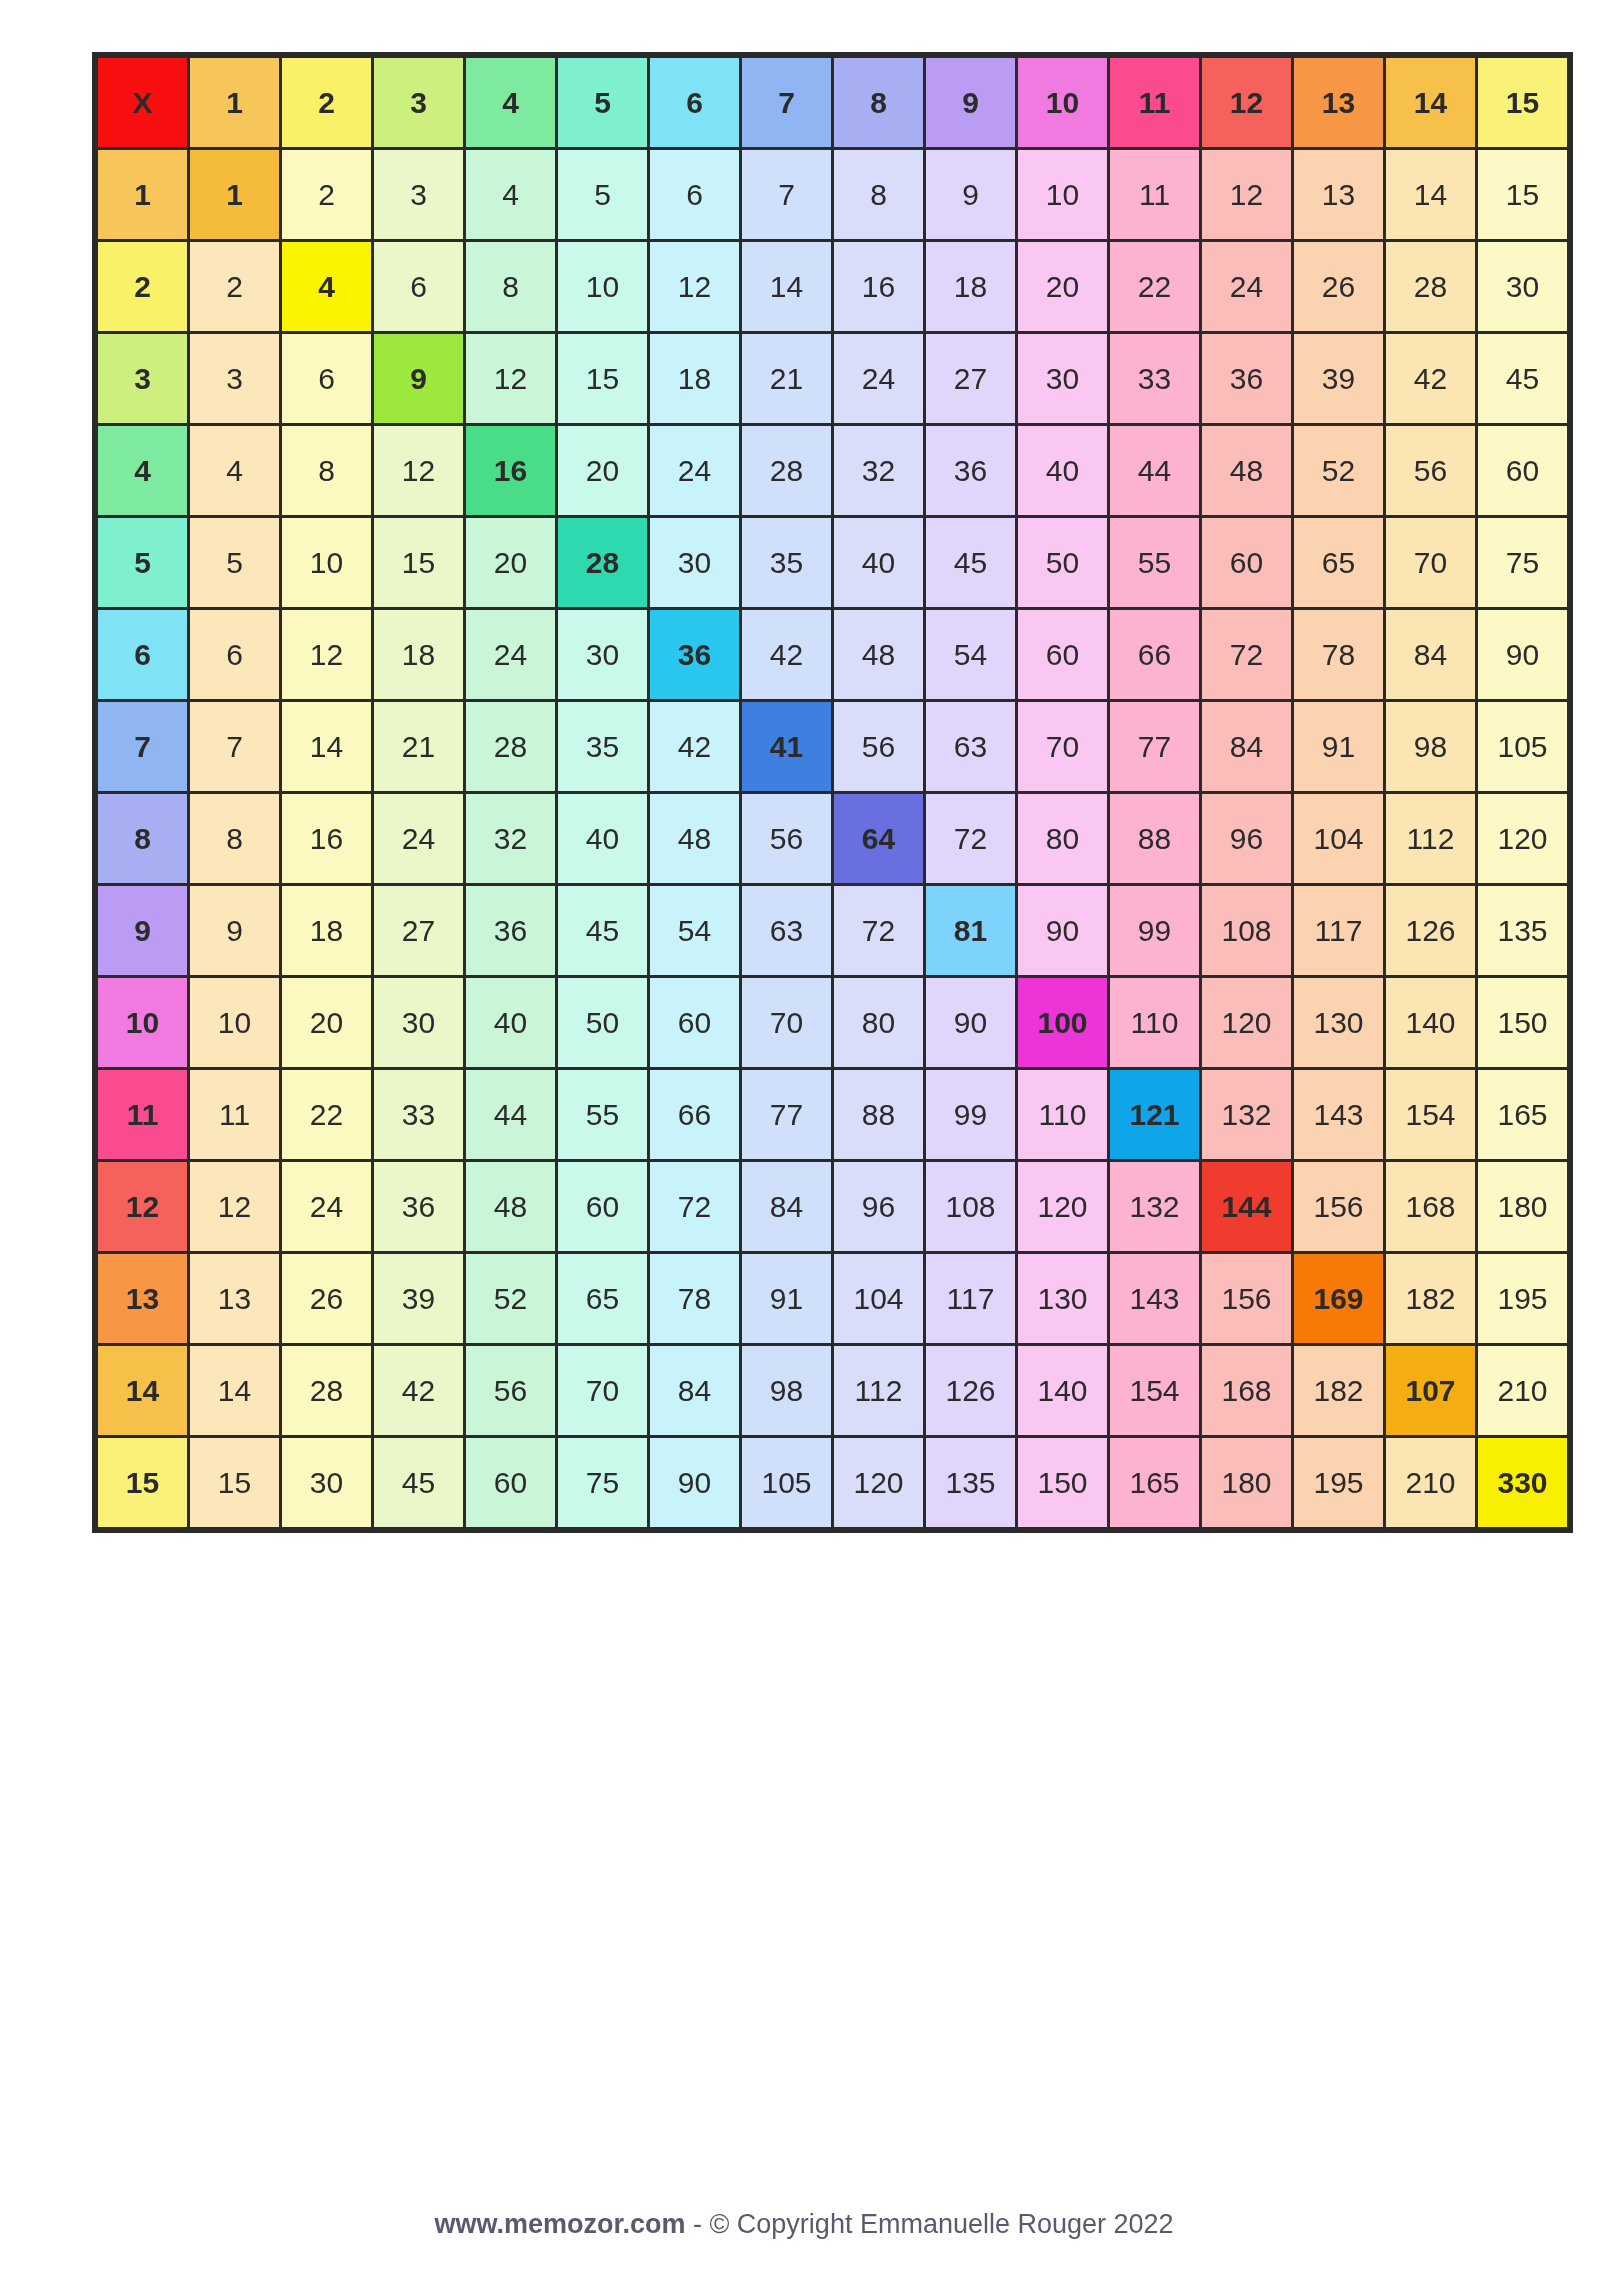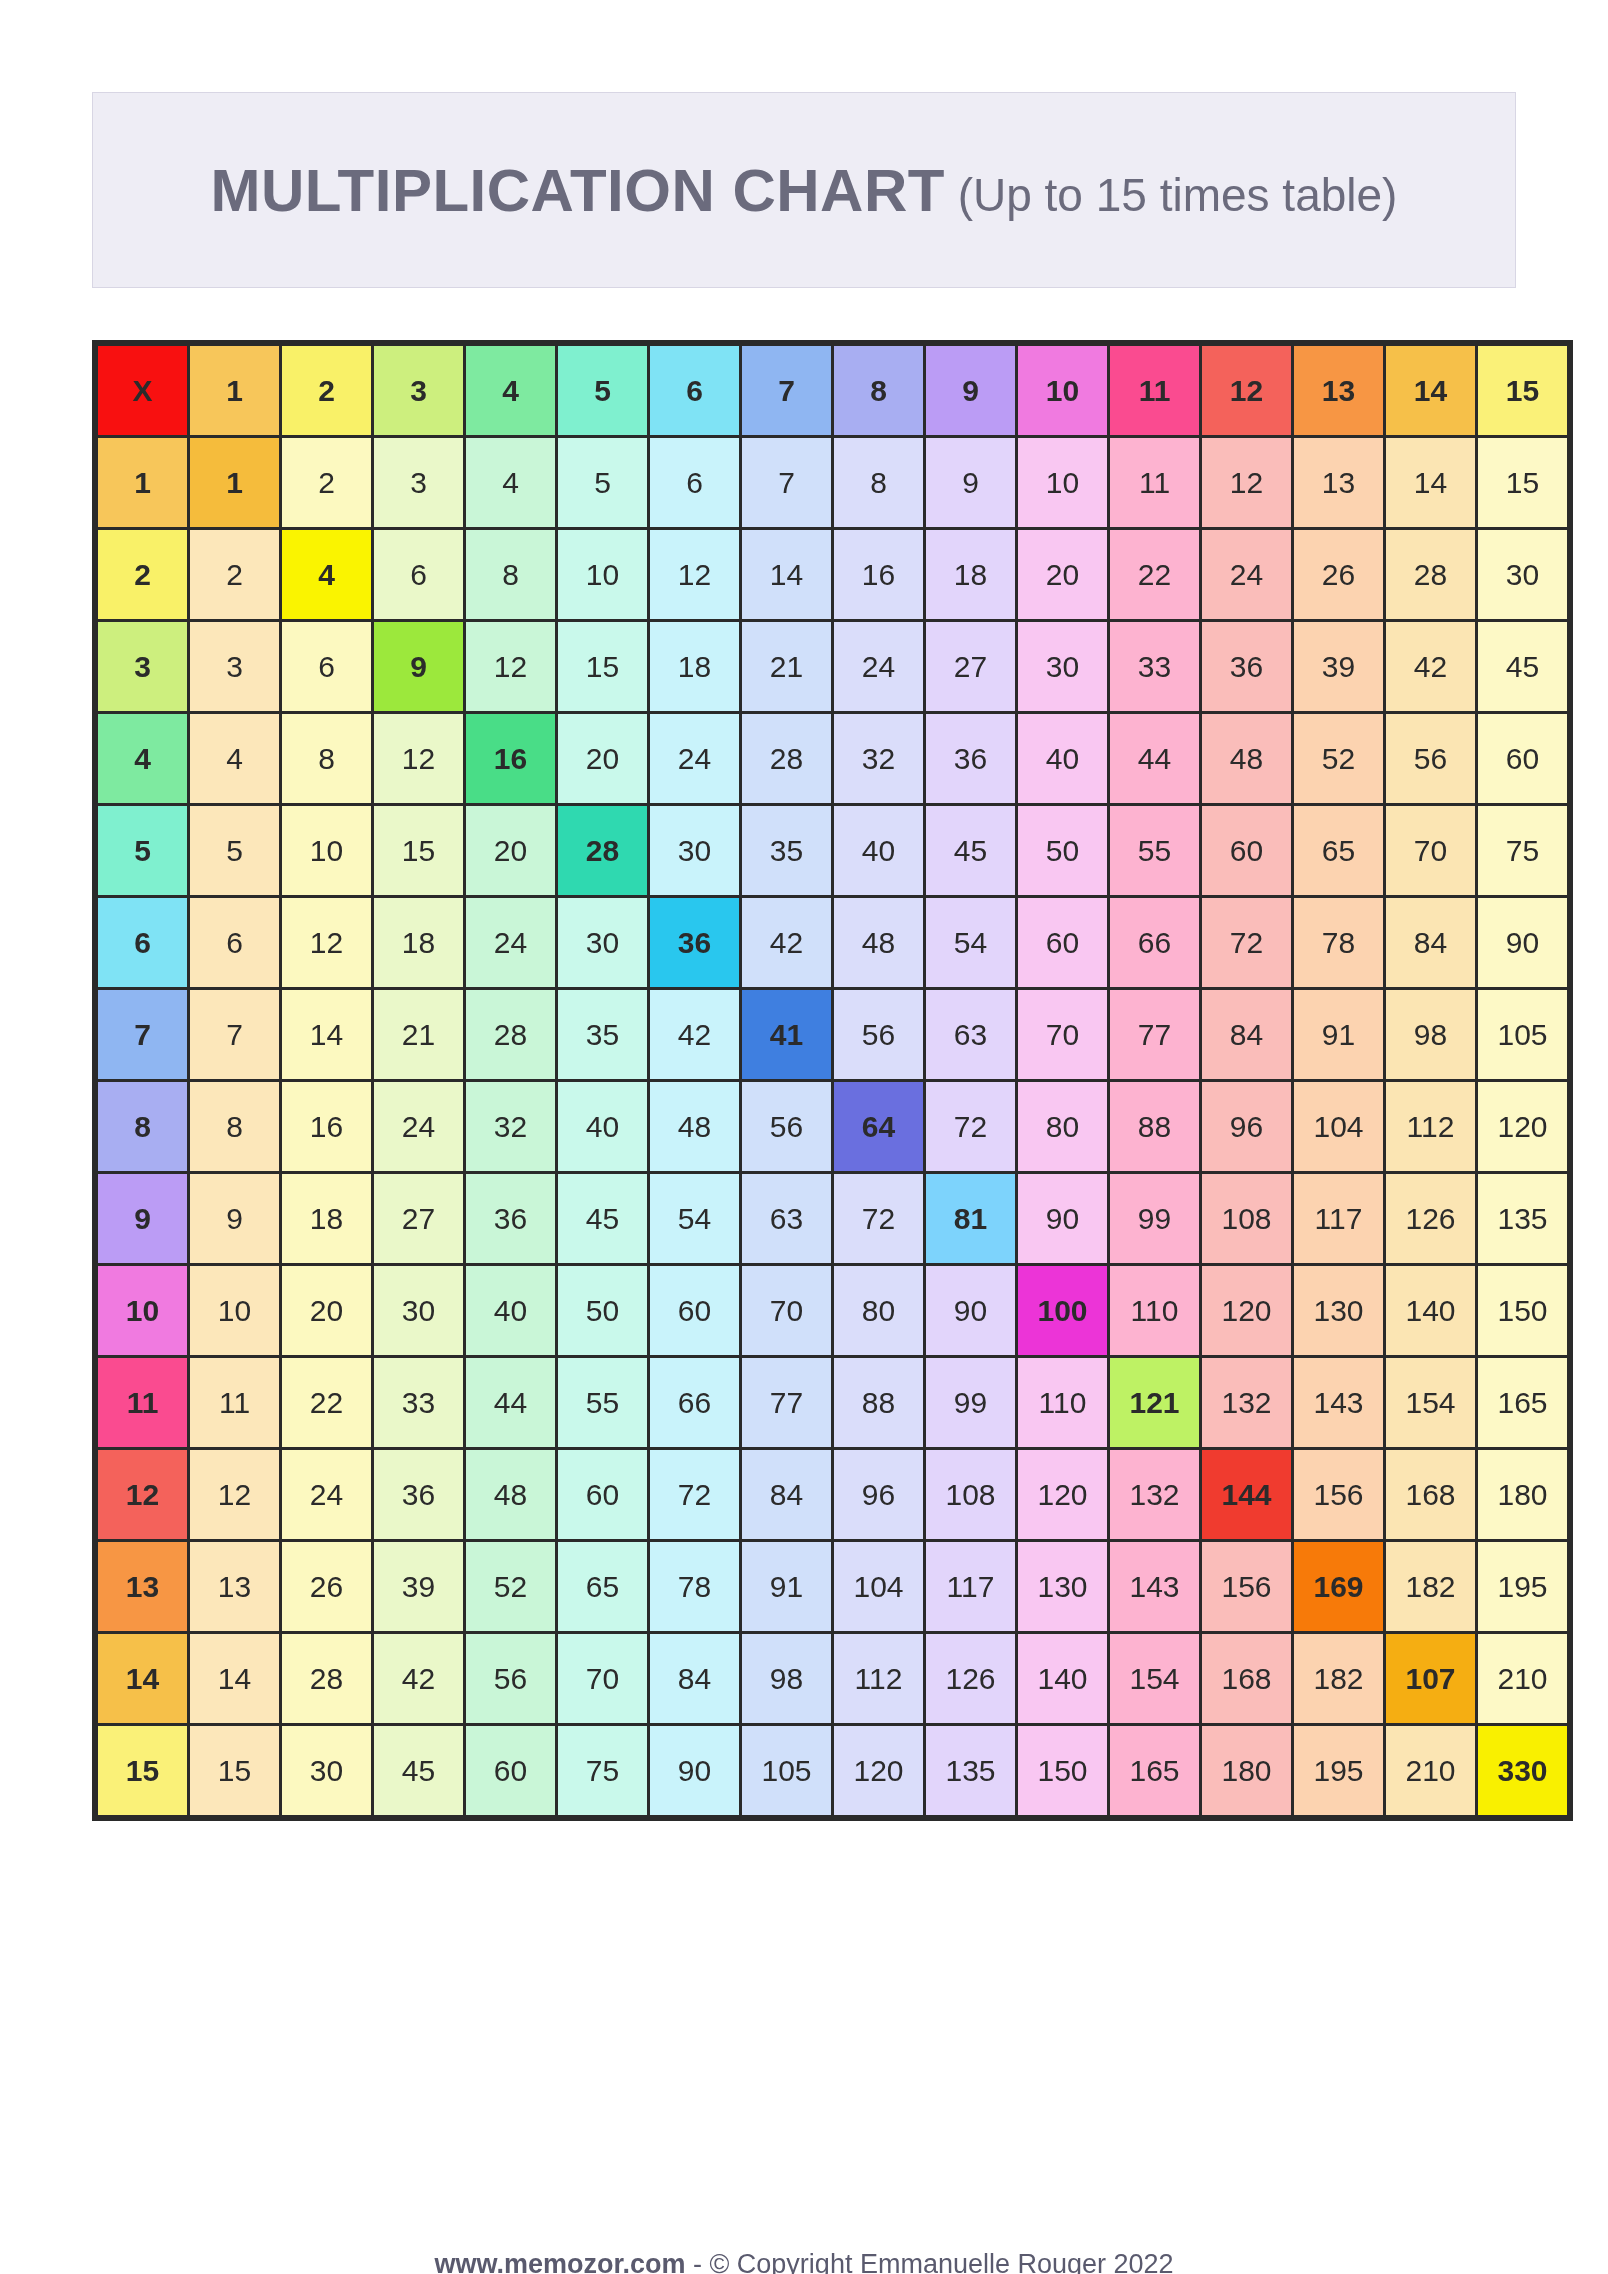--- a/index.html
+++ b/index.html
@@ -99,25 +99,20 @@
     font-size: 27px;
     color: #5a5a6e;
   }
   .footer b { font-weight: bold; }
 </style>
 </head>
 <body>
 
 <div class="page">
 
-  <div class="title-banner">
-    <div class="title-line">
-      <span class="title-main">MULTIPLICATION CHART</span><span class="title-sub"> (Up to 15 times table)</span>
-    </div>
-  </div>
 
 
   <div class="table-wrap">
     <table class="mchart" id="mchart">
       <tbody id="mchart-body">
           <tr>
             <td class="corner">X</td>
             <td class="hdr" style="background: rgb(247, 198, 90);">1</td>
             <td class="hdr" style="background: rgb(249, 241, 104);">2</td>
             <td class="hdr" style="background: rgb(205, 239, 126);">3</td>
@@ -319,21 +314,21 @@
             <td style="background: rgb(252, 231, 186);">11</td>
             <td style="background: rgb(252, 249, 192);">22</td>
             <td style="background: rgb(234, 248, 201);">33</td>
             <td style="background: rgb(201, 246, 215);">44</td>
             <td style="background: rgb(201, 249, 235);">55</td>
             <td style="background: rgb(201, 243, 251);">66</td>
             <td style="background: rgb(208, 224, 250);">77</td>
             <td style="background: rgb(218, 221, 250);">88</td>
             <td style="background: rgb(226, 213, 251);">99</td>
             <td style="background: rgb(249, 199, 242);">110</td>
-            <td class="diag" style="background: #bef264;">121</td>
+            <td class="diag" style="background: #0ea5e9;">121</td>
             <td style="background: rgb(250, 189, 186);">132</td>
             <td style="background: rgb(252, 211, 176);">143</td>
             <td style="background: rgb(251, 229, 179);">154</td>
             <td style="background: rgb(253, 249, 198);">165</td>
           </tr>
           <tr>
             <td class="hdr" style="background: rgb(244, 98, 91);">12</td>
             <td style="background: rgb(252, 231, 186);">12</td>
             <td style="background: rgb(252, 249, 192);">24</td>
             <td style="background: rgb(234, 248, 201);">36</td>

